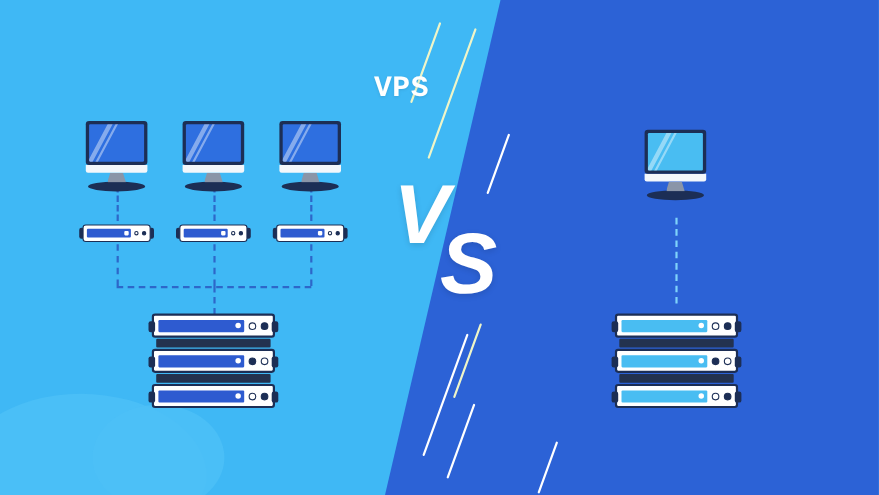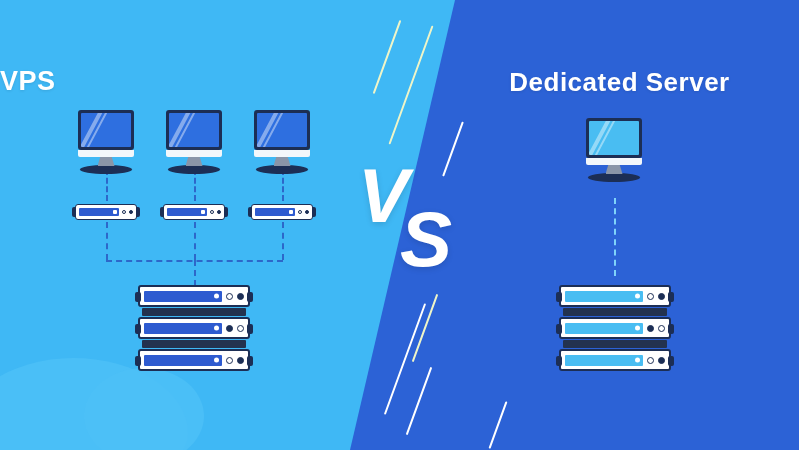--- a/index.html
+++ b/index.html
@@ -63,22 +63,23 @@
     position: absolute;
     color: #FFFFFF;
     font-weight: bold;
     letter-spacing: .5px;
     white-space: nowrap;
     text-shadow: 0 1px 3px rgba(0,0,0,.10);
   }
   #title-vps {
     left: 0; top: 48px;
     width: 390px;
-    text-align: left;
+    text-align: right;
     font-size: 27px;
+    font-family: Liberation Mono, monospace;
   }
   #title-dedicated {
     left: 440px; top: 50px;
     width: 359px;
     text-align: center;
     font-size: 26px;
   }
 
   
   #vs-badge {
@@ -293,21 +294,20 @@
       <div class="streak" style="left: 386px; top: 18px; width: 2px; height: 78px; background: rgb(239, 245, 200); transform: rotate(20deg);"></div>
       <div class="streak" style="left: 410px; top: 22px; width: 2px; height: 126px; background: rgb(239, 245, 200); transform: rotate(20deg);"></div>
       <div class="streak" style="left: 424px; top: 292px; width: 2px; height: 72px; background: rgb(239, 245, 200); transform: rotate(20deg);"></div>
       <div class="streak" style="left: 452px; top: 120px; width: 2px; height: 58px; background: rgb(255, 255, 255); transform: rotate(20deg);"></div>
       <div class="streak" style="left: 404px; top: 300px; width: 2px; height: 118px; background: rgb(255, 255, 255); transform: rotate(20deg);"></div>
       <div class="streak" style="left: 418px; top: 365px; width: 2px; height: 72px; background: rgb(255, 255, 255); transform: rotate(20deg);"></div>
       <div class="streak" style="left: 497px; top: 400px; width: 2px; height: 50px; background: rgb(255, 255, 255); transform: rotate(20deg);"></div>
     </div>
 
   <h1 class="title" id="title-vps">VPS</h1>
-  <h1 class="title" id="title-dedicated">Dedicated Server</h1>
 
   <div id="connector-layer">
       <div class="dash-v" style="left: 106px; top: 169px; height: 32px;"></div>
       <div class="dash-v" style="left: 194px; top: 169px; height: 32px;"></div>
       <div class="dash-v" style="left: 282px; top: 169px; height: 32px;"></div>
       <div class="dash-v" style="left: 106px; top: 222px; height: 38px;"></div>
       <div class="dash-v" style="left: 194px; top: 222px; height: 38px;"></div>
       <div class="dash-v" style="left: 282px; top: 222px; height: 38px;"></div>
       <div class="dash-h" style="left: 106px; top: 260px; width: 177px;"></div>
       <div class="dash-v" style="left: 194px; top: 260px; height: 26px;"></div>

